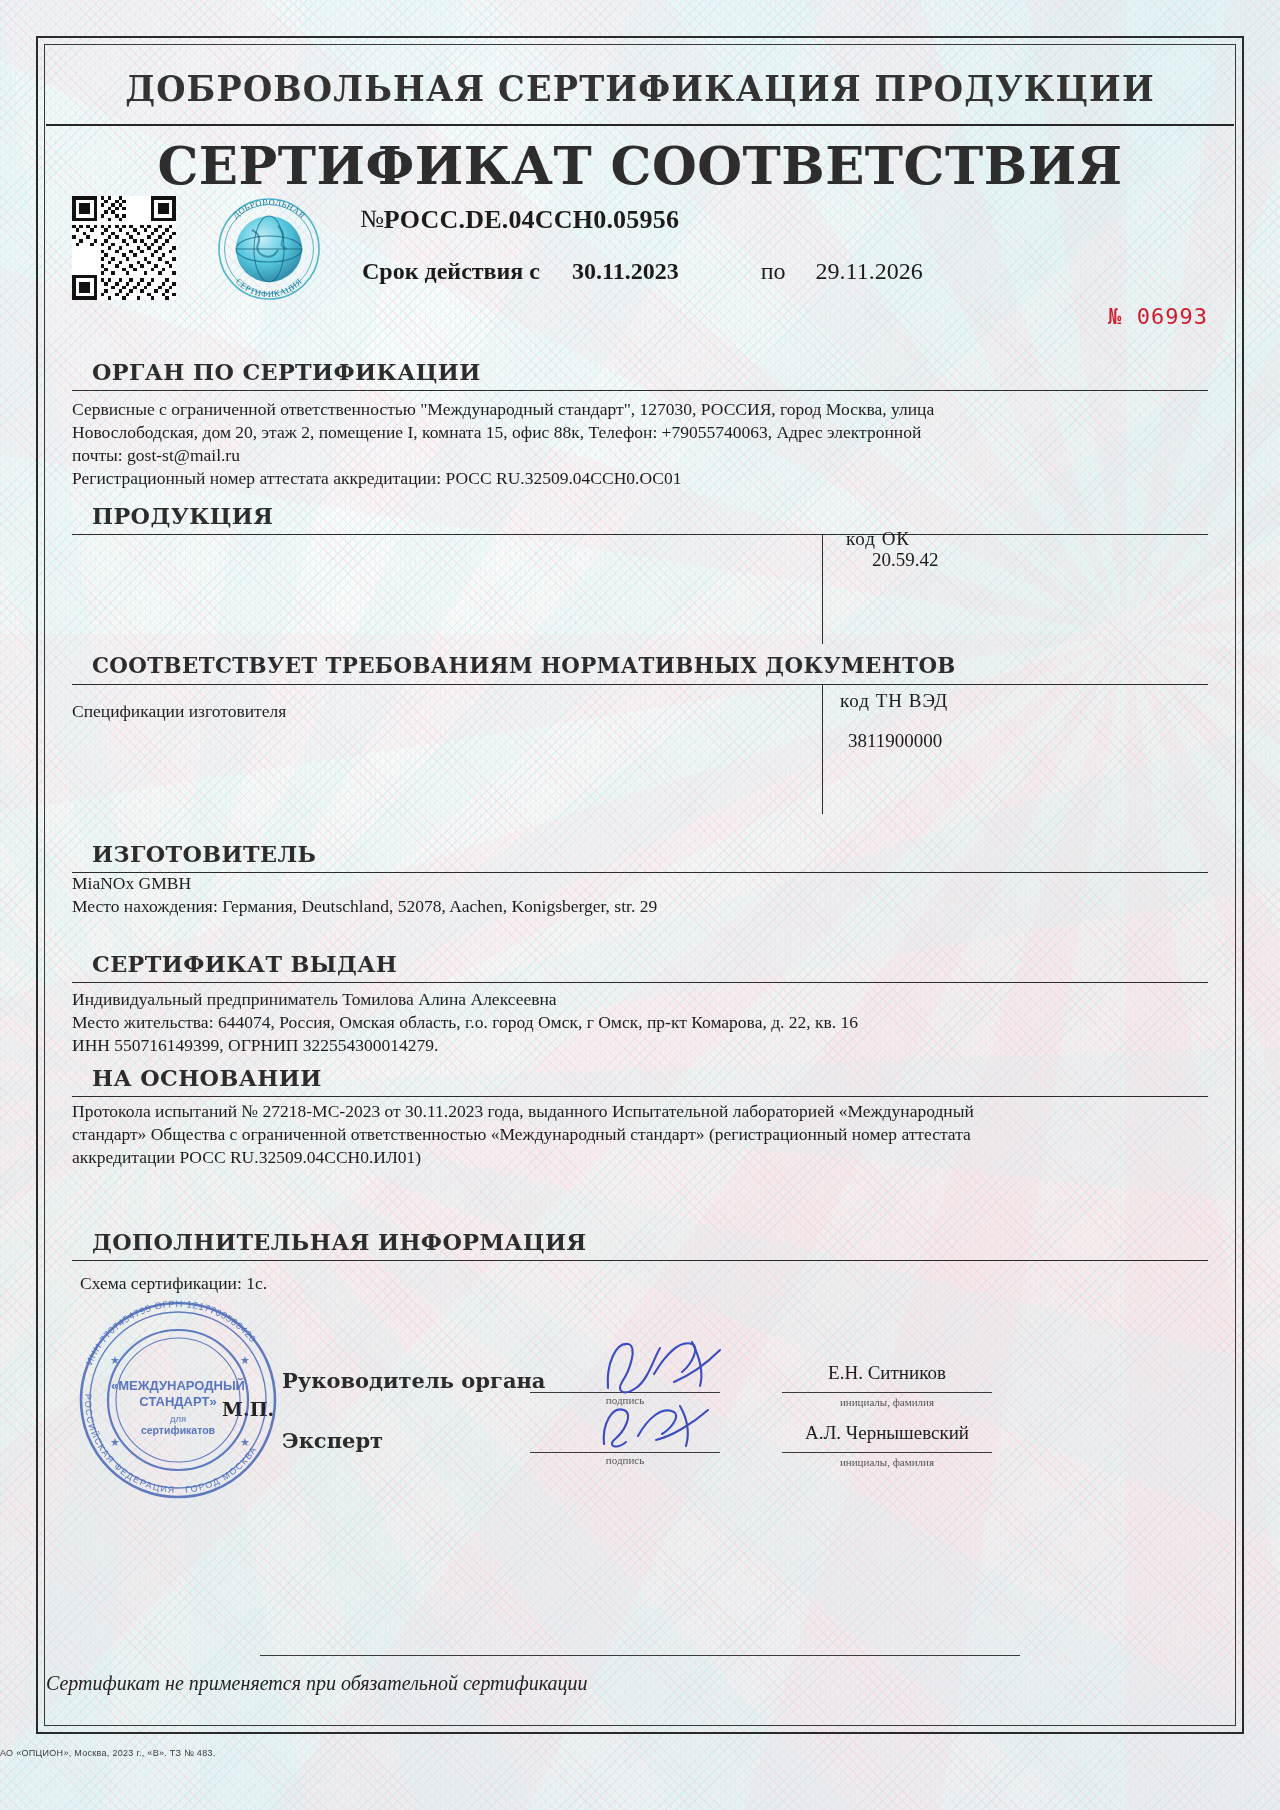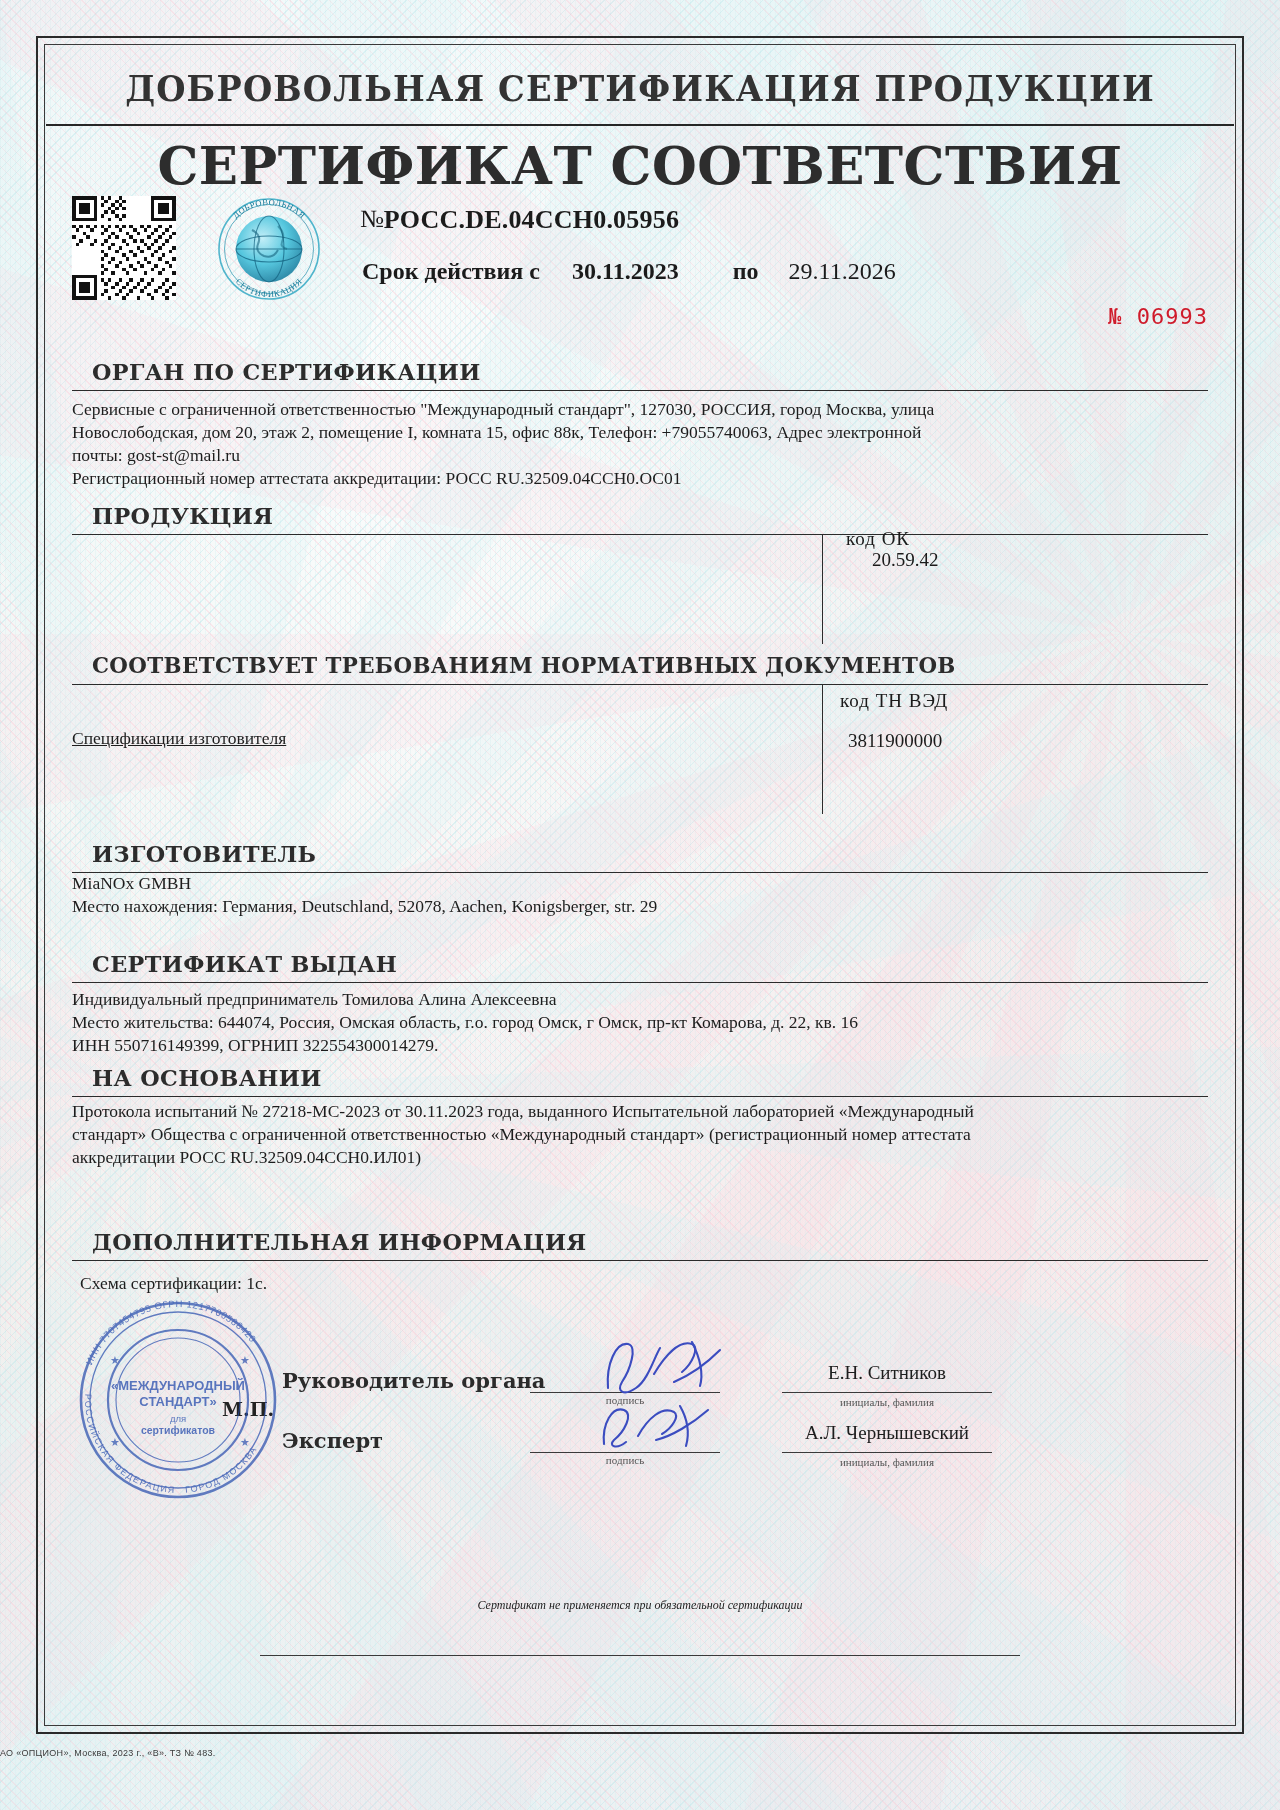--- a/index.html
+++ b/index.html
@@ -140,21 +140,21 @@
   }
   .validrow {
     position: absolute;
     left: 362px;
     top: 258px;
     font-size: 24px;
     white-space: nowrap;
   }
   .validrow .lbl { font-weight: bold; }
   .validrow .dt { font-weight: bold; margin-left: 26px; }
-  .validrow .po { margin-left: 48px; font-weight: bold; }
+  .validrow .po { margin-left: 76px; font-weight: normal; }
   .validrow .dt2 { font-weight: normal; margin-left: 24px; }
 
   .serial-red {
     position: absolute;
     right: 72px;
     top: 304px;
     color: #cf1b2b;
     font-family: "DejaVu Sans Mono", monospace;
     font-size: 22px;
     letter-spacing: 1px;
@@ -246,26 +246,26 @@
   }
   .ink {
     position: absolute;
     z-index: 8;
     pointer-events: none;
   }
 
   .footer-note {
     position: absolute;
     left: 46px;
-    top: 1598px;
+    top: 1672px;
     width: 1188px;
-    text-align: center;
+    text-align: left;
     font-family: "Liberation Serif", serif;
     font-style: italic;
-    font-size: 12px;
+    font-size: 20px;
     color: #222;
   }
   .rule-footer {
     position: absolute;
     left: 260px;
     top: 1655px;
     width: 760px;
     border-top: 1px solid #3a3a3a;
   }
   .print-info {
@@ -522,21 +522,21 @@
 
   <div class="sec-head" style="left:92px; top:502px;">ПРОДУКЦИЯ</div>
   <div class="rule-thin" style="left:72px; top:534px; width:1136px;"></div>
   <div class="rule-vert" style="left:822px; top:534px; height:110px;"></div>
   <div class="code-label" style="left:846px; top:528px;">код ОК</div>
   <div class="code-value" style="left:872px; top:549px;">20.59.42</div>
 
   <div class="sec-head" style="left:92px; top:652px; font-size:22px;">СООТВЕТСТВУЕТ ТРЕБОВАНИЯМ НОРМАТИВНЫХ ДОКУМЕНТОВ</div>
   <div class="rule-thin" style="left:72px; top:684px; width:1136px;"></div>
   <div class="rule-vert" style="left:822px; top:684px; height:130px;"></div>
-  <div class="sec-body" style="left:72px; top:727px; width:730px;text-decoration:underline;">
+  <div class="sec-body" style="left:72px; top:700px; width:730px;">
     <div>Спецификации изготовителя</div>
   </div>
   <div class="code-label" style="left:840px; top:690px;">код ТН ВЭД</div>
   <div class="code-value" style="left:848px; top:730px;">3811900000</div>
 
   <div class="sec-head" style="left:92px; top:840px;">ИЗГОТОВИТЕЛЬ</div>
   <div class="rule-thin" style="left:72px; top:872px; width:1136px;"></div>
   <div class="sec-body" style="left:72px; top:872px; width:1140px;">
     <div>MiaNOx GMBH</div>
     <div>Место нахождения: Германия, Deutschland, 52078, Aachen, Konigsberger, str. 29</div>

